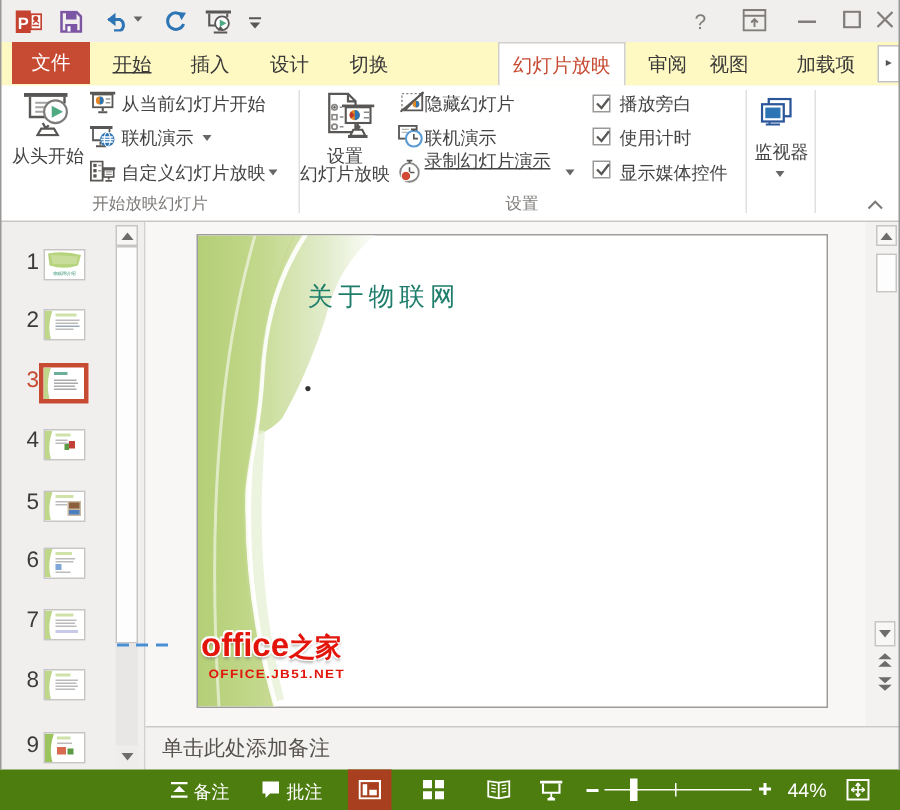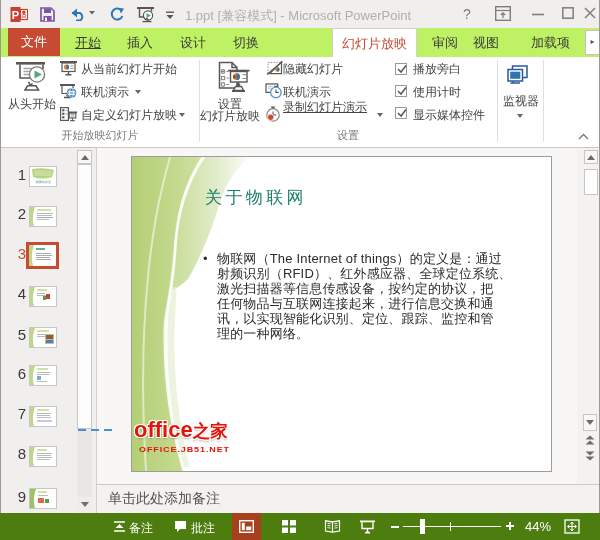--- a/index.html
+++ b/index.html
@@ -3,21 +3,21 @@
 <meta charset="utf-8">
 <style>
 html,body{margin:0;padding:0;}
 body{width:600px;height:540px;position:relative;font-family:"Liberation Sans",sans-serif;background:#F1EFEE;overflow:hidden;}
 .abs{position:absolute;}
 
 #titlebar{left:0;top:0;width:600px;height:28px;background:#F1EFEE;}
 #wintitle{left:185px;top:7px;font-size:13px;color:#B1AEAB;white-space:nowrap;}
 .winbtn{color:#807D7A;font-size:13px;top:7px;}
 
-#tabrow{left:0;top:28px;width:600px;height:29px;background:#bef264;}
+#tabrow{left:0;top:28px;width:600px;height:29px;background:#fef9c3;}
 #filetab{left:8px;top:0;width:52px;height:28px;background:#C74B32;color:#fff;font-size:13px;text-align:center;line-height:28px;}
 .tab{top:0;height:29px;font-size:13px;color:#3B3A39;line-height:29px;white-space:nowrap;}
 #seltab{left:332px;top:0;width:85px;height:29px;background:#fff;border:1px solid #D2D0CE;border-bottom:none;box-sizing:border-box;color:#C74B32;font-size:13px;text-align:center;line-height:29px;}
 #tabarrow{left:585px;top:2px;width:13px;height:23px;border:1px solid #C5C3C1;background:#fff;color:#555;font-size:8px;line-height:22px;text-align:center;}
 
 #ribbon{left:0;top:57px;width:600px;height:91px;background:#fff;border-bottom:1px solid #C9C7C5;box-sizing:border-box;}
 .rsep{top:3px;width:1px;height:82px;background:#E2E0DE;}
 .grplabel{top:71px;font-size:11px;color:#7E7B78;width:200px;text-align:center;}
 .rtext{font-size:12px;color:#444;white-space:nowrap;}
 .bigbtn{font-size:12px;color:#444;text-align:center;line-height:12px;}
@@ -83,21 +83,20 @@
     <rect x="0" y="1" width="17" height="2" fill="#595755"></rect>
     <path d="M2.5,3 V11 H8 M14.5,3 V5.5" fill="none" stroke="#595755" stroke-width="1.4"></path>
     <circle cx="11" cy="9.5" r="4.6" fill="#fff" stroke="#595755" stroke-width="1.2"></circle>
     <path d="M9.5,7 L14,9.5 L9.5,12 Z" fill="#4FA982"></path>
     <path d="M8.5,14.2 l1.5,-1.8 1.5,1.8 M5.5,15.6 h9" stroke="#595755" stroke-width="1.3" fill="none"></path>
   </svg>
   <svg class="abs" style="left:165px;top:11px;" width="10" height="9" viewBox="0 0 10 9">
     <path d="M1,1.2 h8" stroke="#595755" stroke-width="1.4"></path>
     <path d="M1.5,4 L5,8 L8.5,4 Z" fill="#595755"></path>
   </svg>
-  <div class="abs" id="wintitle">1.ppt [兼容模式] - Microsoft PowerPoint</div>
   <div class="abs winbtn" style="left:463px;top:6px;font-size:14px;">?</div>
   <svg class="abs" style="left:495px;top:6px;" width="16" height="15" viewBox="0 0 16 15">
     <rect x="0.7" y="0.7" width="14.6" height="13.6" fill="none" stroke="#807D7A" stroke-width="1.4"></rect>
     <path d="M0.7,4.5 h14.6" stroke="#807D7A" stroke-width="1.2"></path>
     <path d="M8,12 V7 M5.8,9 L8,6.8 L10.2,9" fill="none" stroke="#807D7A" stroke-width="1.3"></path>
   </svg>
   <svg class="abs" style="left:532px;top:13px;" width="12" height="3" viewBox="0 0 12 3">
       <path d="M0,1.5 h12" stroke="#807D7A" stroke-width="1.6"></path>
     </svg>
   <svg class="abs" style="left:562px;top:7px;" width="12" height="12" viewBox="0 0 12 12">
@@ -379,21 +378,20 @@
  </defs>
  <path d="M71,-1 L119,-1 C103,12 91,30 85,55 C77,80 66,105 56,122 C50,128 45,131 40,133 C41,110 43,90 45,55 C48,30 55,12 71,-1 Z" fill="url(#gT)"></path>
  <path d="M0,0 H72 C54,26 45,55 43,90 C41,130 34,150 33,170 C32,225 40,272 52,314 H0 Z" fill="url(#gW)"></path>
  <path d="M41,130 C40,155 39,168 39,175 C38,225 44,270 54,310" fill="none" stroke="#E7F0D6" stroke-width="7" opacity="0.8"></path>
  <path d="M72,-1 C54,26 45,55 43,90 C41,130 34,150 33,170 C32,225 40,272 52,314" fill="none" stroke="#FFFFFF" stroke-width="3.2" opacity="0.9"></path>
  <path d="M64,0 C50,30 43,62 41,95 C39,130 32,152 31,172 C30,226 37,273 48,314" fill="none" stroke="#C6DA92" stroke-width="1.1" opacity="0.8"></path>
  <path d="M14,314 C10,250 10,180 16,120 C20,75 28,35 38,0" fill="none" stroke="#FFFFFF" stroke-width="2" opacity="0.55"></path>
 </svg>
 <div class="abs" id="stitle">关于物联网</div>
 <div class="abs" id="sbullet">•</div>
-<div class="abs" id="sbody">物联网（The Internet of things）的定义是：通过<br>射频识别（RFID）、红外感应器、全球定位系统、<br>激光扫描器等信息传感设备，按约定的协议，把<br>任何物品与互联网连接起来，进行信息交换和通<br>讯，以实现智能化识别、定位、跟踪、监控和管<br>理的一种网络。</div>
 <div class="abs" id="wm1">office<span style="font-size:17.5px;">之家</span></div>
 <div class="abs" id="wm2">OFFICE.JB51.NET</div>
 </div>
 <div class="abs" id="notesbar">
     <span>单击此处添加备注</span>
   </div>
 <div class="abs" id="rscroll">
   <div class="abs sbtn" style="left:7px;top:2px;width:14px;height:14px;">
       <div class="abs tri-up" style="left:2px;top:4px;"></div>
     </div>

